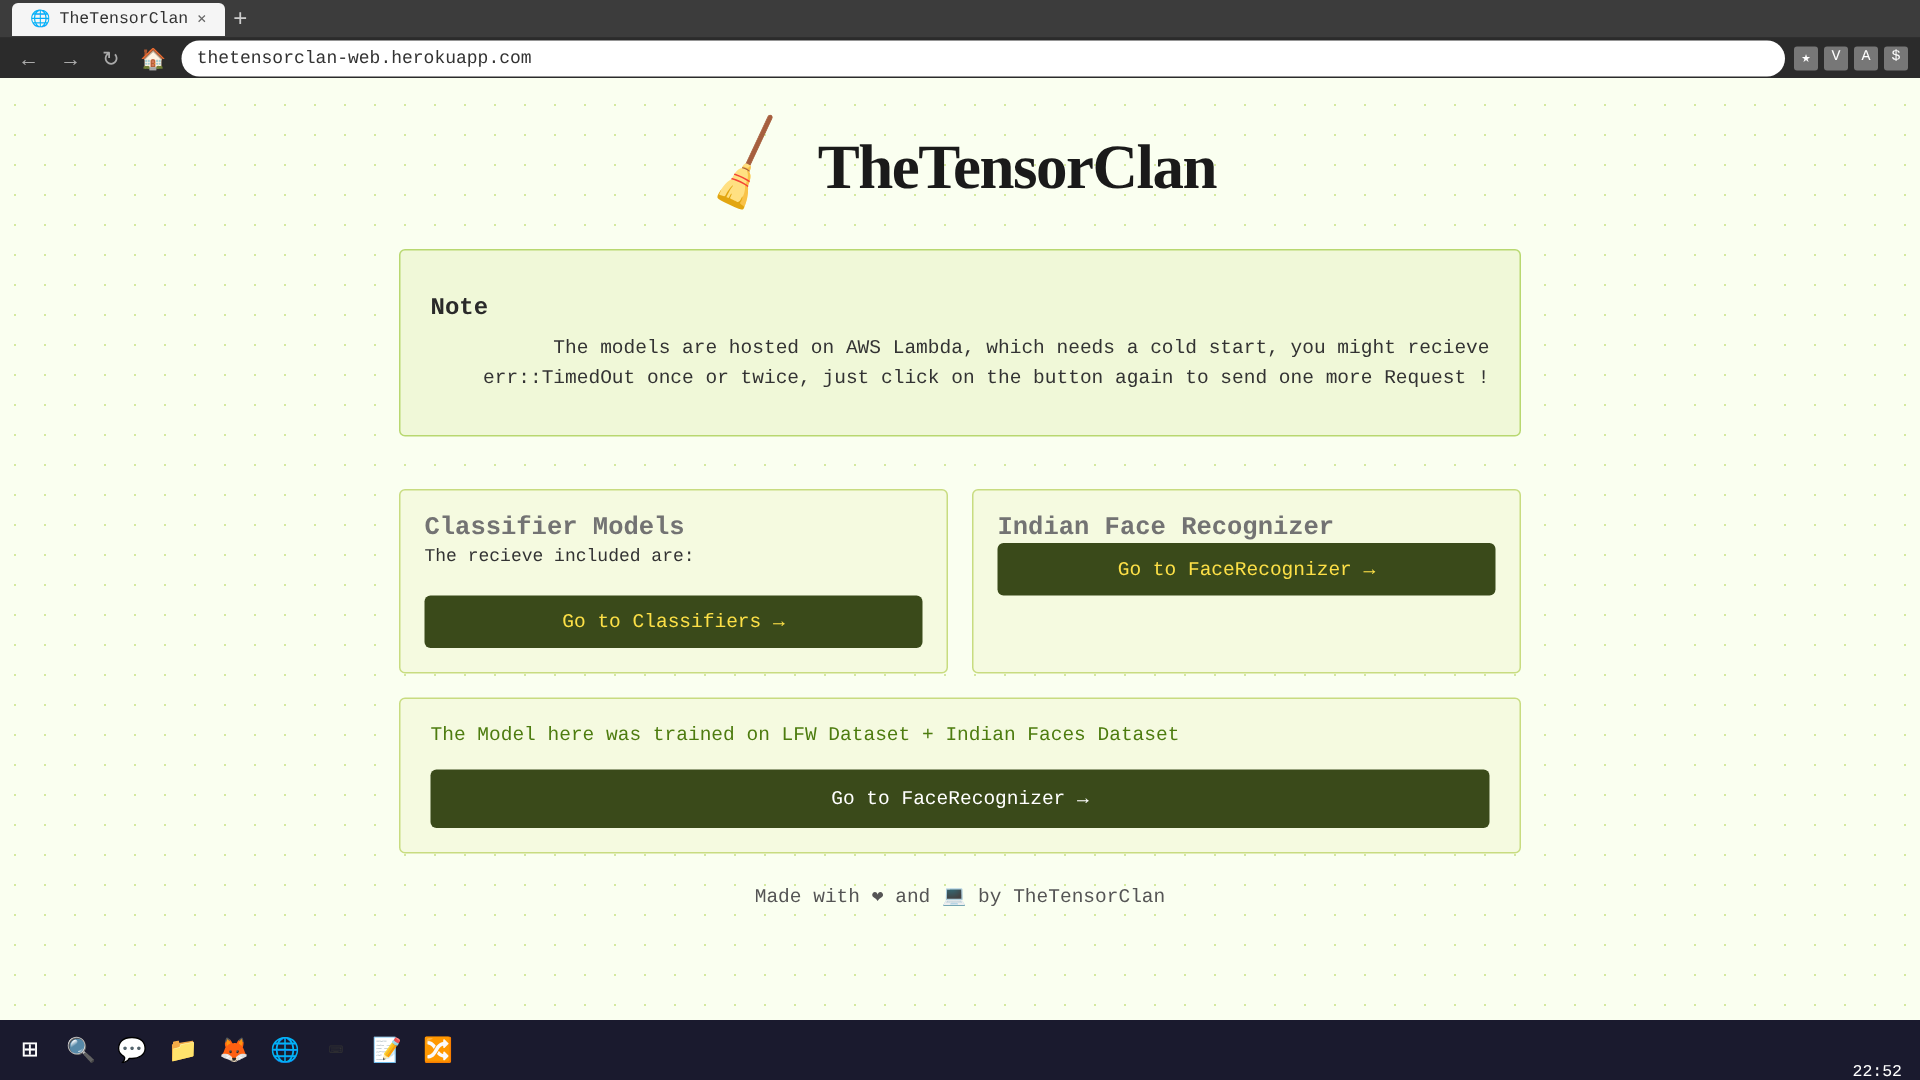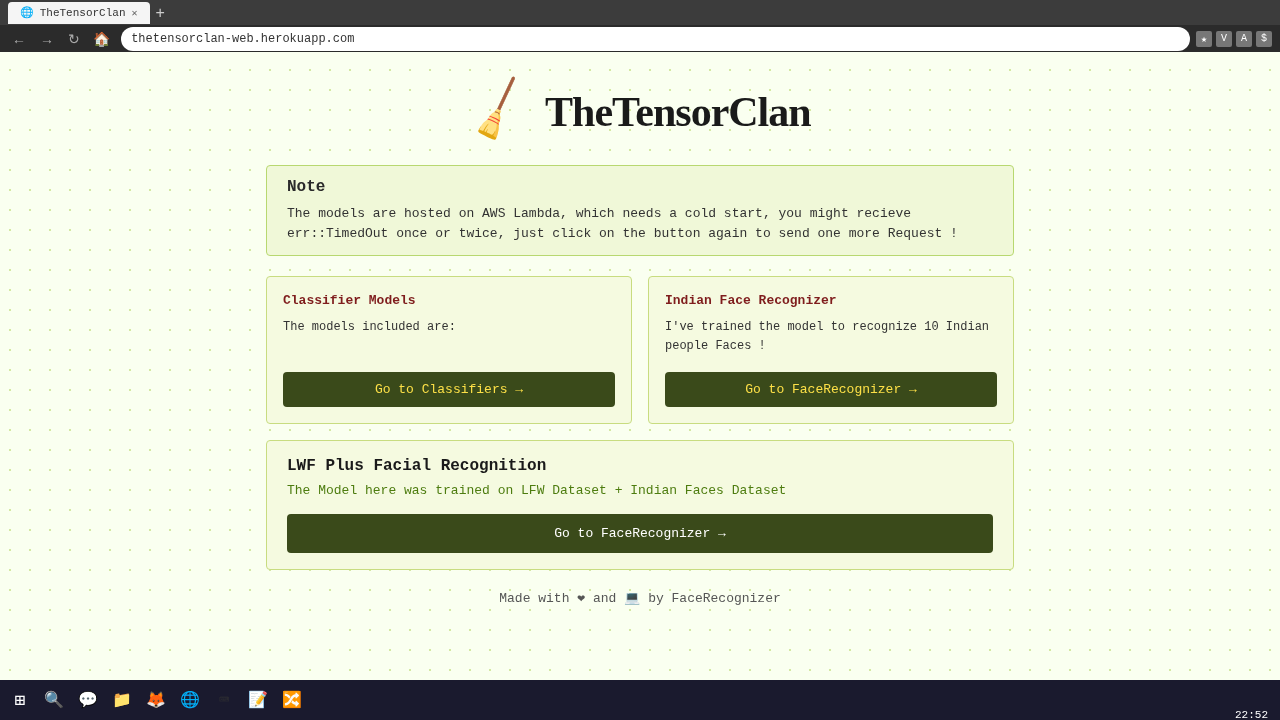--- a/index.html
+++ b/index.html
@@ -128,61 +128,61 @@
       font-weight: 900;
       color: #1a1a1a;
       font-family: 'Georgia', serif;
       letter-spacing: -1px;
     }
 
     .note-box {
       background: #f0f8d8;
       border: 1px solid #b8d870;
       border-radius: 4px;
-      padding: 12px 20px;
-      margin-bottom: 20px;
+      padding: 29px 20px;
+      margin-bottom: 35px;
     }
 
     .note-title {
       font-family: 'Courier New', monospace;
       font-size: 16px;
       font-weight: bold;
       color: #2a2a2a;
       margin-bottom: 8px;
     }
 
     .note-text {
       font-family: 'Courier New', monospace;
       font-size: 13px;
       color: #333;
       line-height: 1.5;
+      text-align: right;
     }
 
     .cards-row {
       display: flex;
       gap: 16px;
       margin-bottom: 16px;
     }
 
     .card {
       flex: 1;
       background: #f5fae0;
       border: 1px solid #c8dc80;
       border-radius: 4px;
       padding: 16px;
       display: flex;
       flex-direction: column;
     }
 
     .card-title {
       font-family: 'Courier New', monospace;
-      font-size: 13px;
+      font-size: 17px;
       font-weight: bold;
-      color: #7f1d1d;
-      margin-bottom: 10px;
+      color: #737373;
     }
 
     .card-body {
       font-family: 'Courier New', monospace;
       font-size: 12px;
       color: #333;
       line-height: 1.6;
       flex: 1;
       margin-bottom: 16px;
     }
@@ -340,45 +340,43 @@
   <div class="note-box">
     <div class="note-title">Note</div>
     <div class="note-text">The models are hosted on AWS Lambda, which needs a cold start, you might recieve err::TimedOut once or twice, just click on the button again to send one more Request !</div>
   </div>
 
   <div class="cards-row">
 
     <div class="card">
       <div class="card-title">Classifier Models</div>
       <div class="card-body">
-        <span>The models included are:</span>
+        <span>The recieve included are:</span>
       </div>
       <button class="card-btn">Go to Classifiers →</button>
     </div>
 
 
     <div class="card">
       <div class="card-title">Indian Face Recognizer</div>
-      <div class="card-body">I've trained the model to recognize 10 Indian people Faces !</div>
       <button class="card-btn">Go to FaceRecognizer →</button>
     </div>
   </div>
 
   <div class="wide-card">
-    <div class="wide-card-title">LWF Plus Facial Recognition</div>
     <div class="wide-card-body">The Model here was trained on LFW Dataset + Indian Faces Dataset</div>
     <button class="wide-card-btn">Go to FaceRecognizer →</button>
   </div>
 
   <div class="footer">
     <span>Made with </span>
     <span>❤</span>
     <span>and</span>
     <span>💻</span>
-    <span> by FaceRecognizer</span>
+    <span> by TheTensorClan</span>
   </div>
 
 </div>
 
 <div class="taskbar">
   <div class="taskbar-start">⊞</div>
   <div class="taskbar-icon">🔍</div>
   <div class="taskbar-icon">💬</div>
   <div class="taskbar-icon">📁</div>
   <div class="taskbar-icon" style="color:#ff6600;">🦊</div>

